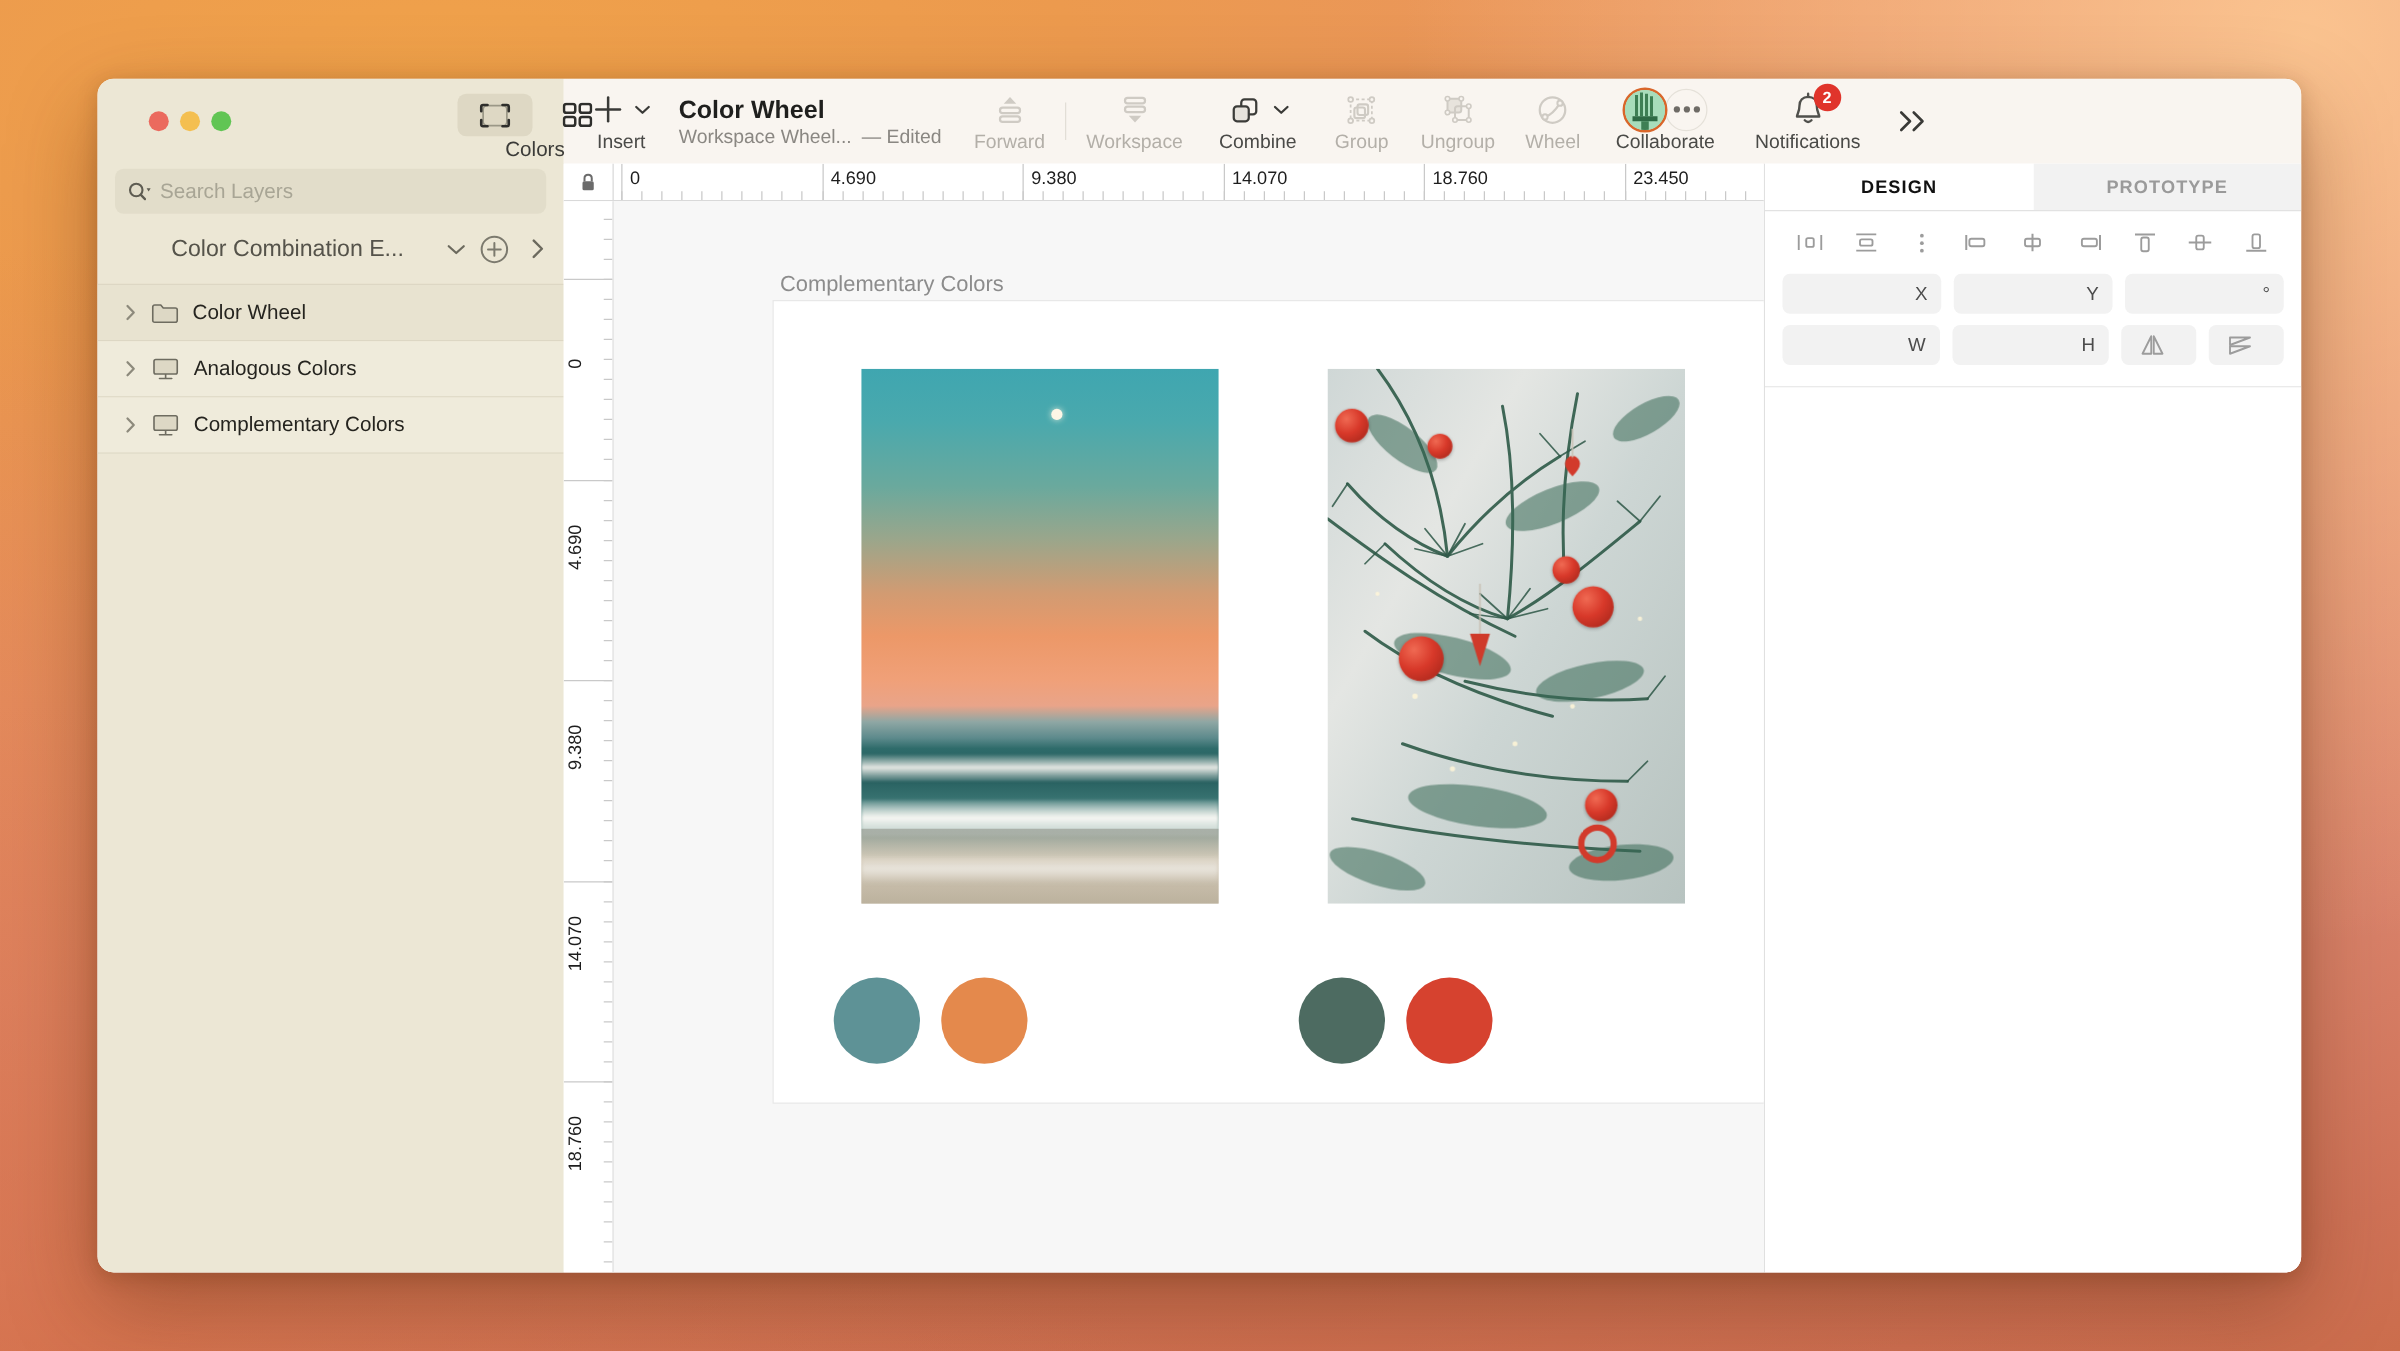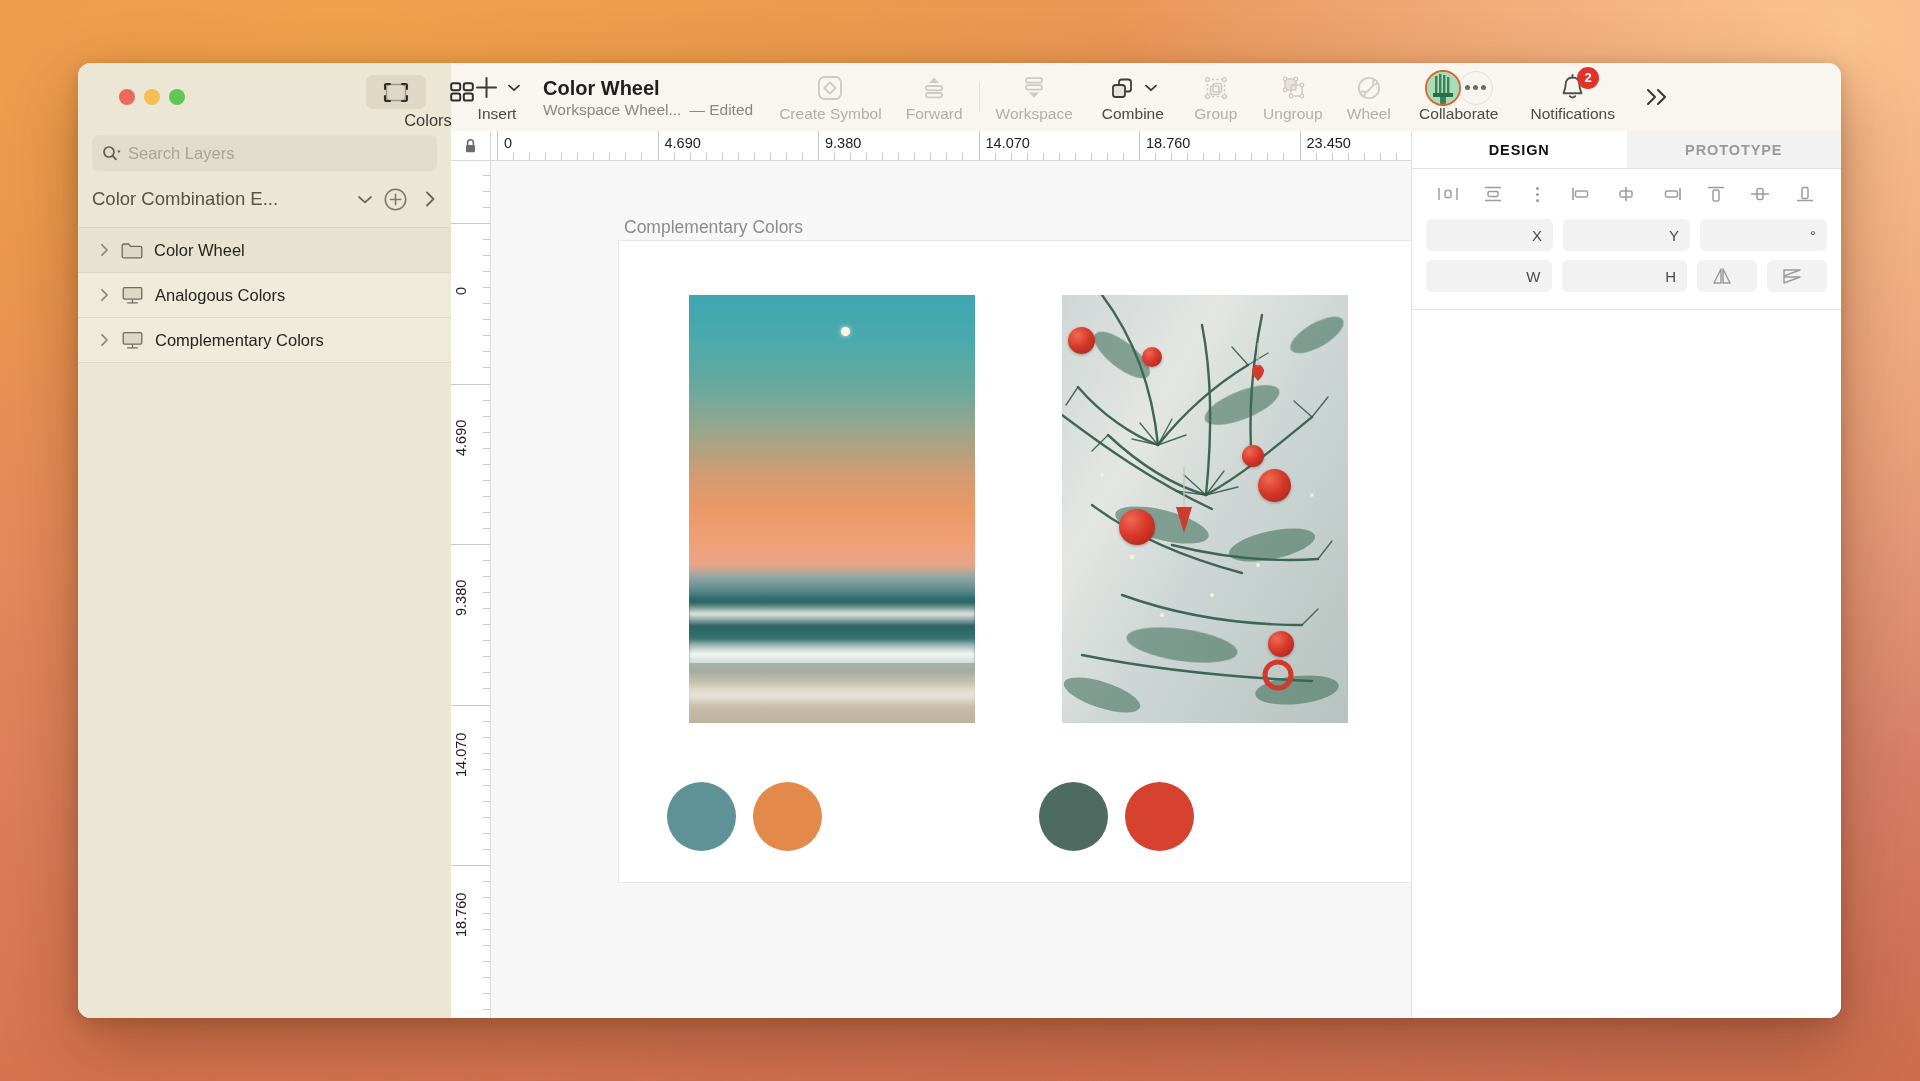--- a/index.html
+++ b/index.html
@@ -45,21 +45,21 @@
   .canvas-label { position: absolute; left: 288px; top: 48px; width: 124px; text-align: center; font-size: 16.5px; color: #3b3b38; }
 
   .search-wrap { margin: 4px 14px 0 14px; }
   .search-box {
     height: 36px; background: #e2ddca; border-radius: 7px;
     display: flex; align-items: center; padding: 0 10px; gap: 7px;
   }
   .search-input { border: none; outline: none; background: transparent; font-size: 16.5px; color: #3b3b38; width: 100%; font-family: inherit; }
   .search-input::placeholder { color: #a8a595; }
 
-  .page-row { height: 56px; display: flex; align-items: center; padding: 0 14px; gap: 10px; }
+  .page-row { height: 56px; display: flex; align-items: center; padding: 0 14px; gap: 10px; margin-left: 45px; }
   .page-name { font-size: 18.5px; color: #55534a; flex: 1; white-space: nowrap; overflow: hidden; }
   .icon-btn { display: flex; align-items: center; justify-content: center; cursor: default; }
 
   .layer-list { border-top: 1px solid #ddd7c4; }
   .layer-row {
     height: 45px; display: flex; align-items: center; gap: 11px; padding-left: 22px;
     border-bottom: 1px solid #ddd7c4;
   }
   .layer-row.tint-a { background: #e8e3d0; }
   .layer-row.tint-b { background: #efebdb; }
@@ -307,31 +307,20 @@
           <div class="tb-label">Insert</div>
         </div>
 
         <div class="doc-block">
           <div class="doc-title">Color Wheel</div>
           <div class="doc-sub">
             <span>Workspace Wheel...</span><span class="edited">— Edited</span>
           </div>
         </div>
 
-        <div class="tb-item" style="min-width:112px">
-          <div class="tb-glyph">
-            <span>
-              <svg width="30" height="30" viewBox="0 0 30 30">
-                <rect x="4" y="4" width="22" height="22" rx="5.5" fill="none" stroke="#cfcbc4" stroke-width="1.9"></rect>
-                <path d="M15 9.4 L20.6 15 L15 20.6 L9.4 15 Z" fill="none" stroke="#cfcbc4" stroke-width="1.9" stroke-linejoin="round"></path>
-              </svg>
-            </span>
-          </div>
-          <div class="tb-label dim">Create Symbol</div>
-        </div>
 
         <div class="tb-item" style="min-width:74px">
           <div class="tb-glyph">
             <span>
               <svg width="30" height="30" viewBox="0 0 30 30">
                 <path d="M15 4.5 L20 10 L10 10 Z" fill="#cfcbc4"></path>
                 <rect x="7" y="13" width="16" height="4.4" rx="2.1" fill="none" stroke="#cfcbc4" stroke-width="1.8"></rect>
                 <rect x="7" y="20" width="16" height="4.4" rx="2.1" fill="none" stroke="#cfcbc4" stroke-width="1.8"></rect>
               </svg>
             </span>

